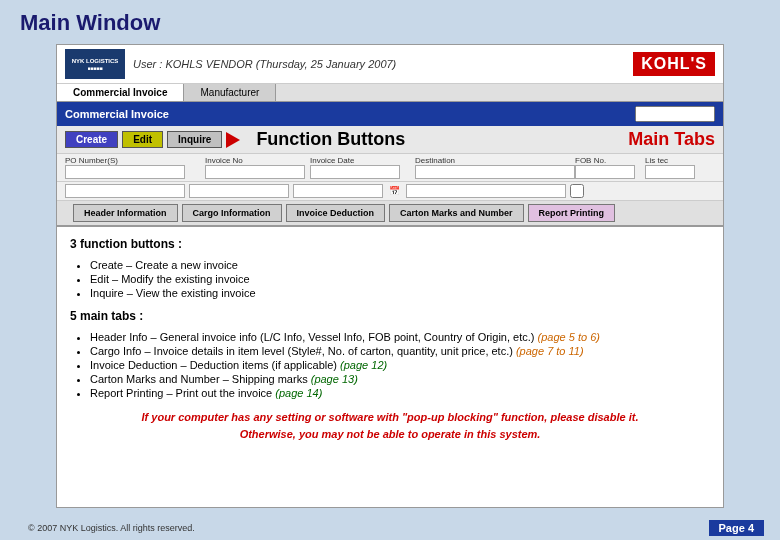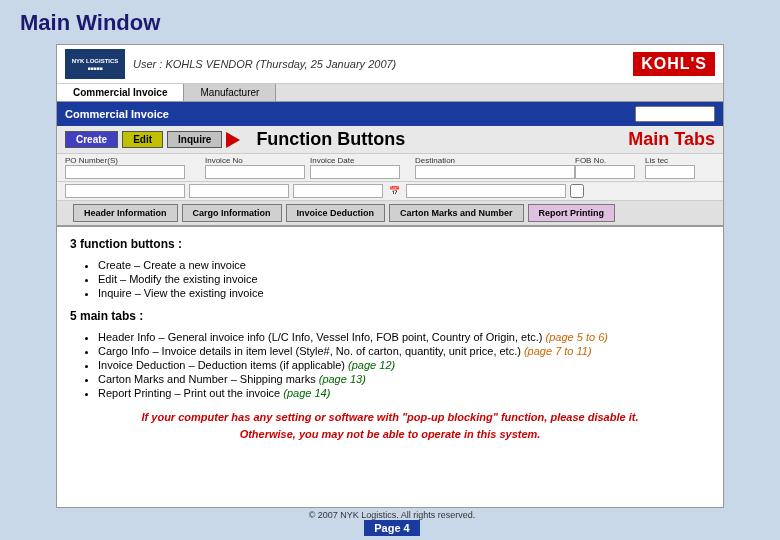--- a/index.html
+++ b/index.html
@@ -227,21 +227,21 @@
     }
 
     .section-title {
       font-size: 12px;
       font-weight: bold;
       color: #000;
       margin-bottom: 8px;
     }
 
     .bullet-list {
-      margin-left: 28px;
+      margin-left: 20px;
       margin-bottom: 10px;
     }
 
     .bullet-list li {
       font-size: 11px;
       margin-bottom: 2px;
       list-style: disc;
       color: #000;
     }
 
@@ -255,28 +255,27 @@
       font-weight: bold;
       text-align: center;
       margin: 8px 0;
       line-height: 1.5;
     }
 
     
     .footer {
       position: absolute;
       bottom: 0;
-      left: 4px;
+      left: 12px;
       right: 0;
       display: flex;
       justify-content: space-between;
       align-items: center;
       padding: 4px 16px;
       background: #c8d8e8;
-      flex-direction: column;
     }
 
     .footer-copyright {
       font-size: 9px;
       color: #333;
     }
 
     .page-badge {
       background: #1a3a9e;
       color: #fff;

